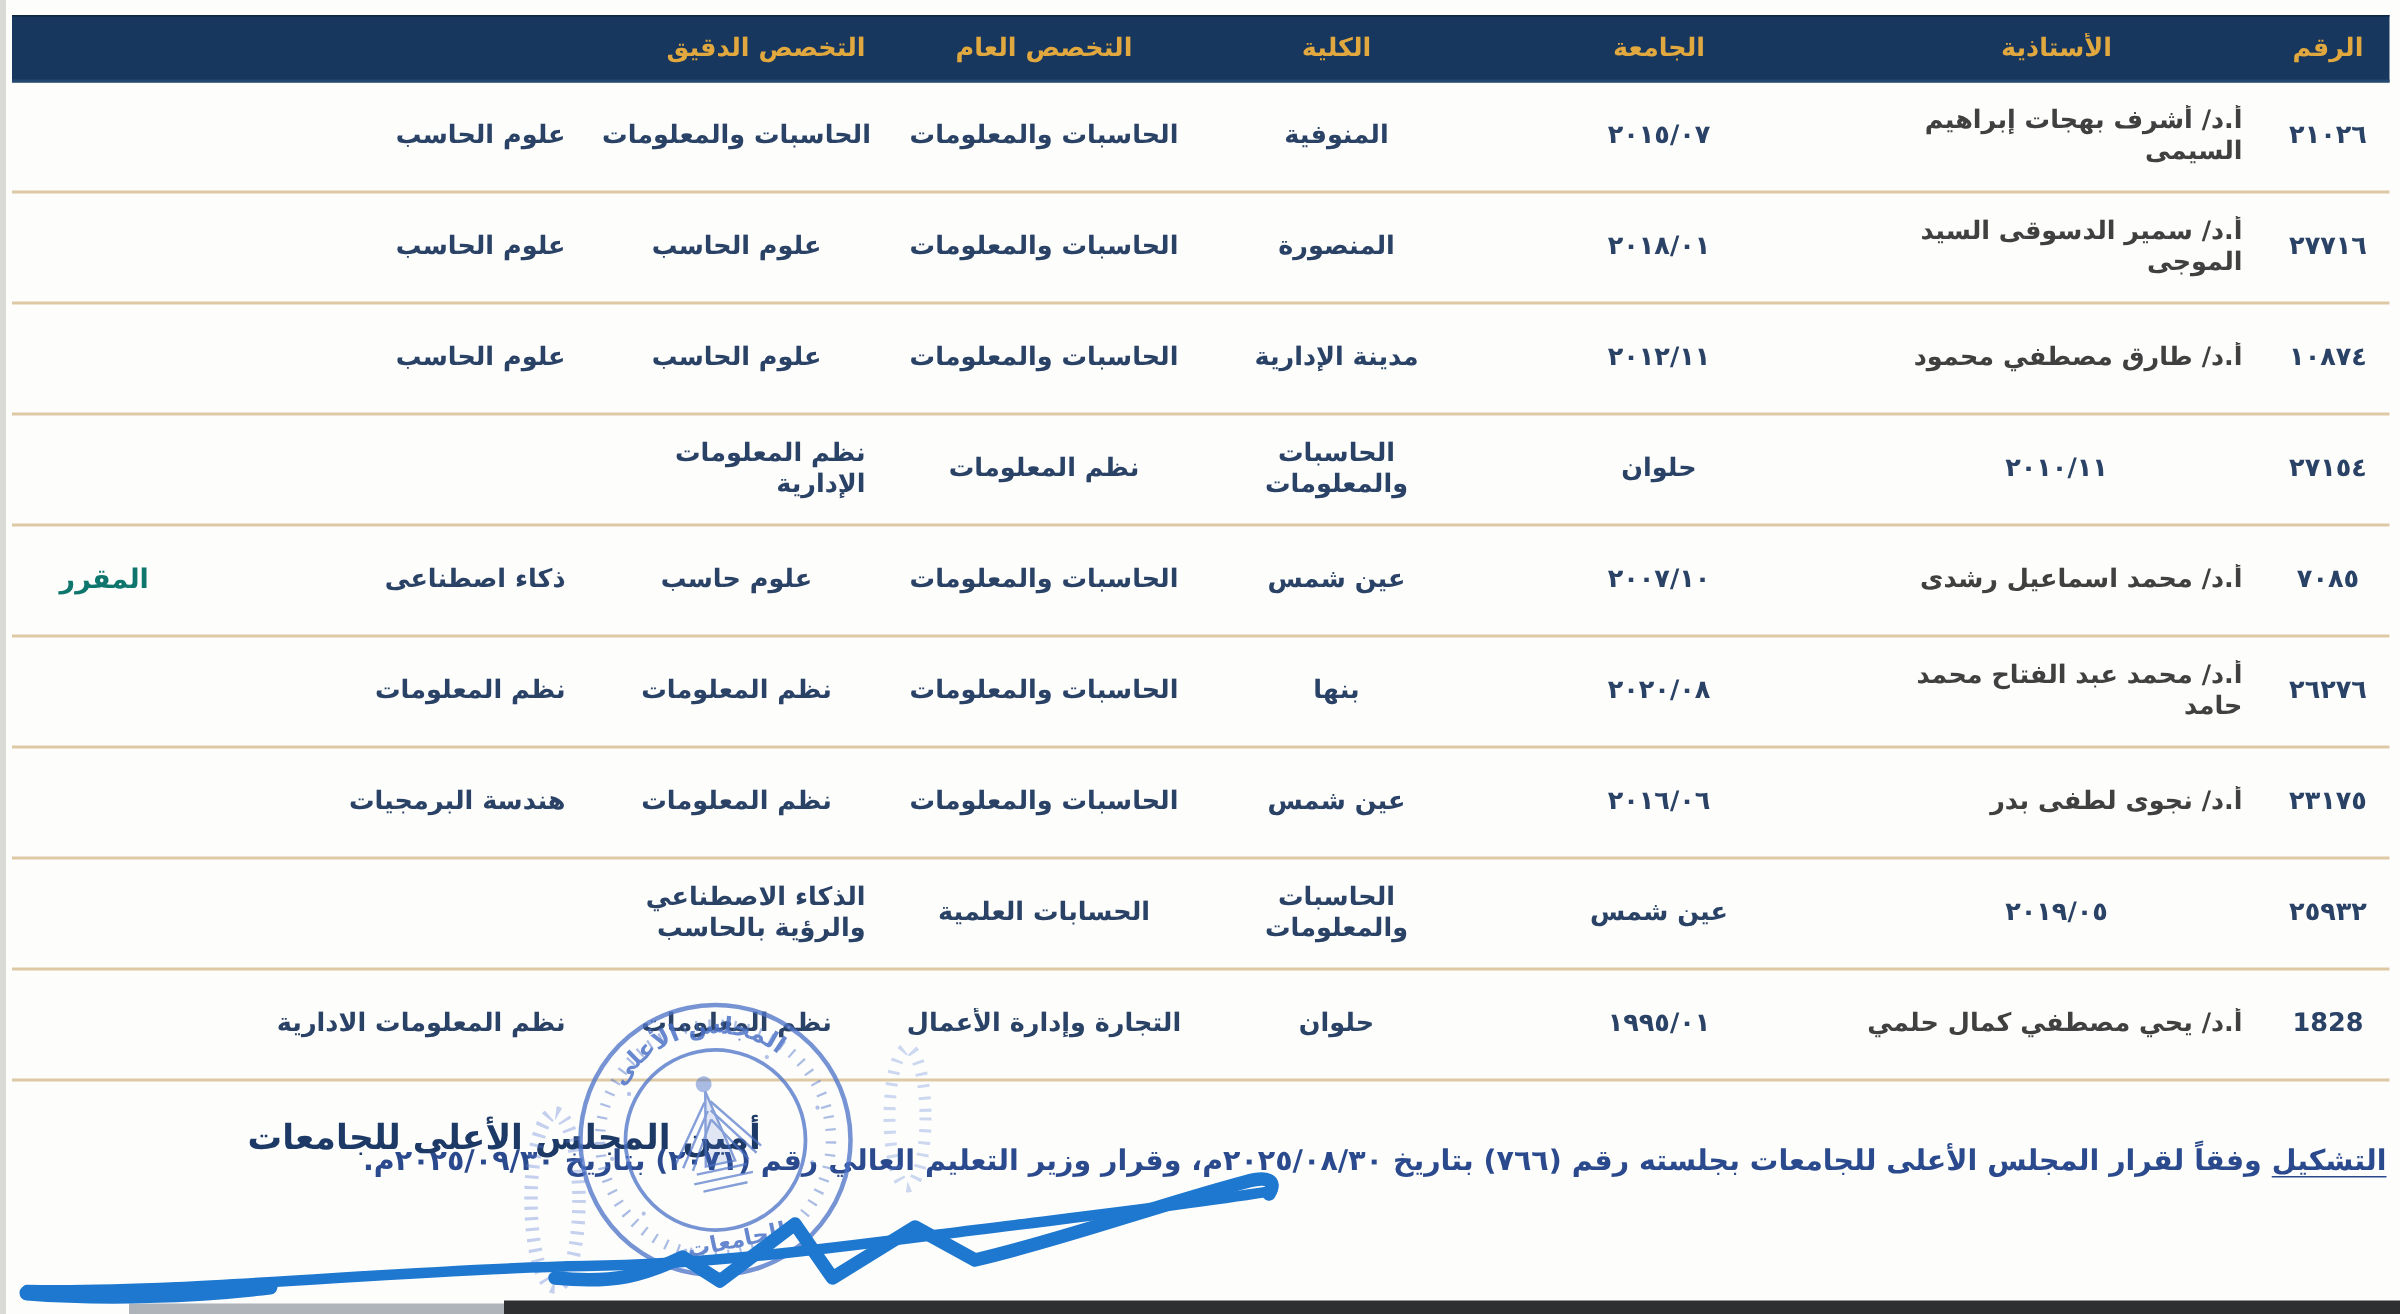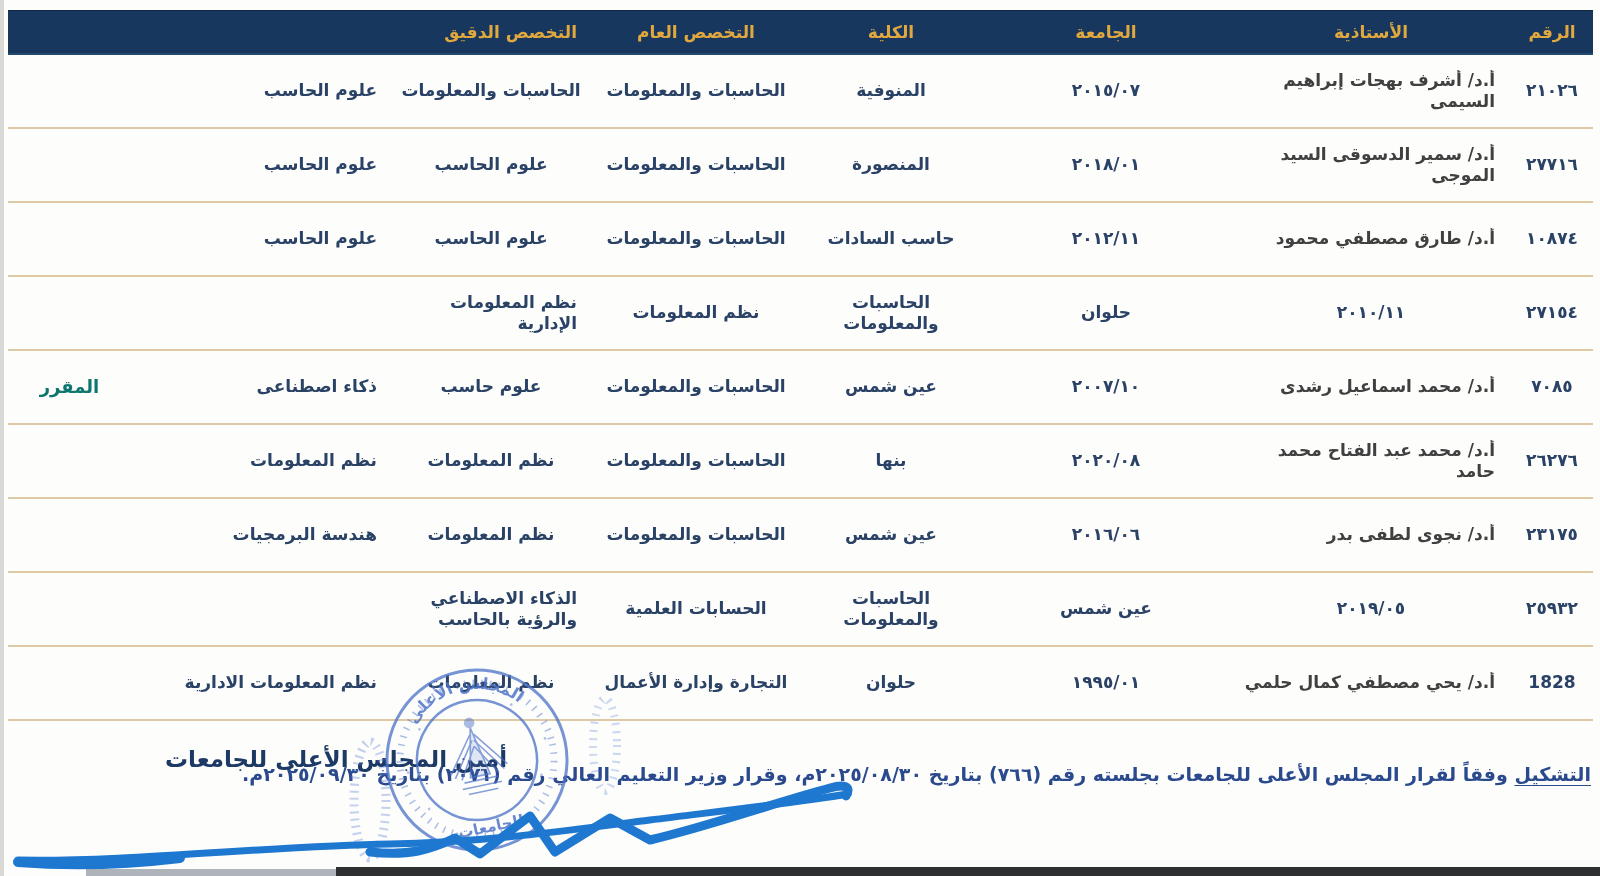--- a/index.html
+++ b/index.html
@@ -90,21 +90,21 @@
     <div class="cell col-college">الحاسبات والمعلومات</div>
     <div class="cell col-general">علوم الحاسب</div>
     <div class="cell col-precise">علوم الحاسب</div>
     <div class="cell col-role"></div>
   </div>
 
   <div class="trow">
     <div class="cell col-num">١٠٨٧٤</div>
     <div class="cell col-name cellv">أ.د/ طارق مصطفي محمود</div>
     <div class="cell col-prof">٢٠١٢/١١</div>
-    <div class="cell col-univ">حاسب السادات</div>
+    <div class="cell col-univ">مدينة الإدارية</div>
     <div class="cell col-college">الحاسبات والمعلومات</div>
     <div class="cell col-general">علوم الحاسب</div>
     <div class="cell col-precise">علوم الحاسب</div>
     <div class="cell col-role"></div>
   </div>
 
   <div class="trow">
     <div class="cell col-num">٢٧١٥٤</div>
     <div class="cell col-prof">٢٠١٠/١١</div>
     <div class="cell col-univ">حلوان</div>

